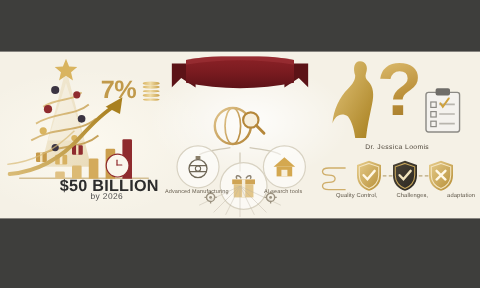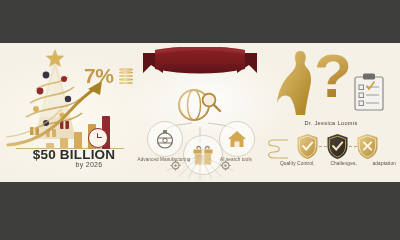--- a/index.html
+++ b/index.html
@@ -57,21 +57,21 @@
     border:1.6px solid #8f2b2e;background:#faf6ec;
   }
   .clock .hand{position:absolute;background:#8f2b2e;border-radius:1px;}
   .clock .h1{left:7.5px;top:3.5px;width:1.3px;height:5.5px;}
   .clock .h2{left:8px;top:8px;width:5px;height:1.3px;}
 
   .arrowcurve{position:absolute;left:6px;top:36px;width:122px;height:72px;}
 
   .bigstat{
     position:absolute;left:0;top:104px;width:148px;text-align:center;
-    font-size:13.5px;font-weight:bold;color:#2c2c2c;letter-spacing:.2px;
+    font-size:13.5px;font-weight:bold;color:#2c2c2c;letter-spacing:.2px;padding-left:17px;
   }
   .substat{
     position:absolute;left:0;top:118px;width:148px;text-align:center;
     font-size:7px;color:#4a4a4a;letter-spacing:.3px;
     padding-left:30px;box-sizing:border-box;
   }
 
   
   .ribbon{position:absolute;left:13px;top:4px;width:114px;height:34px;}
 

